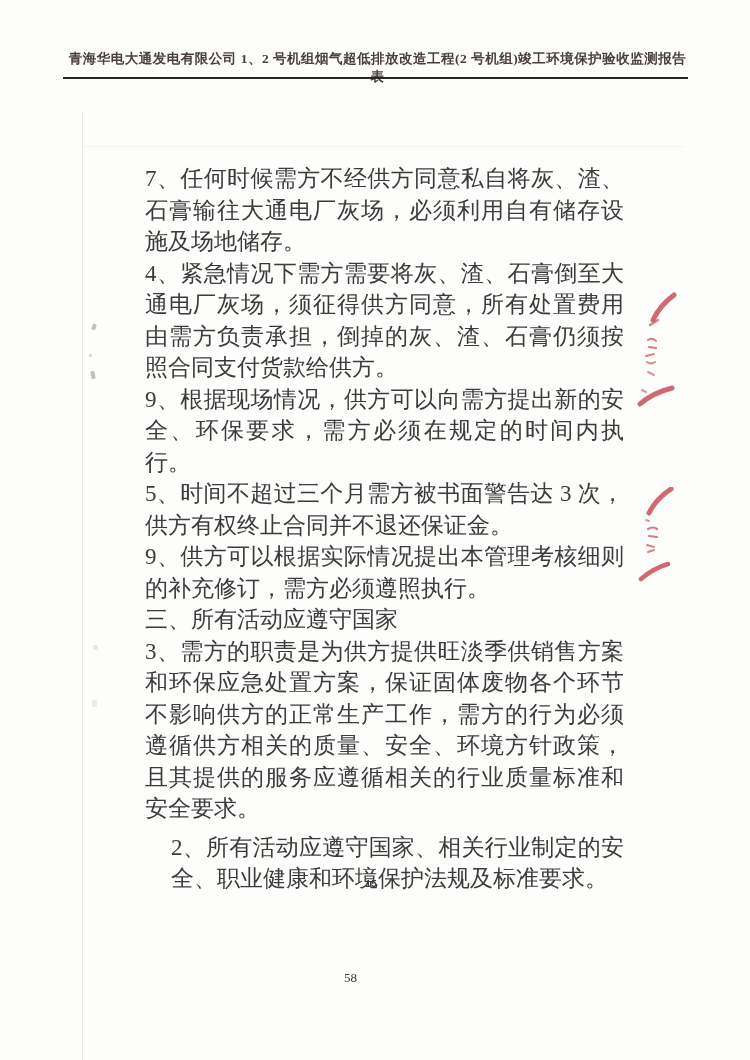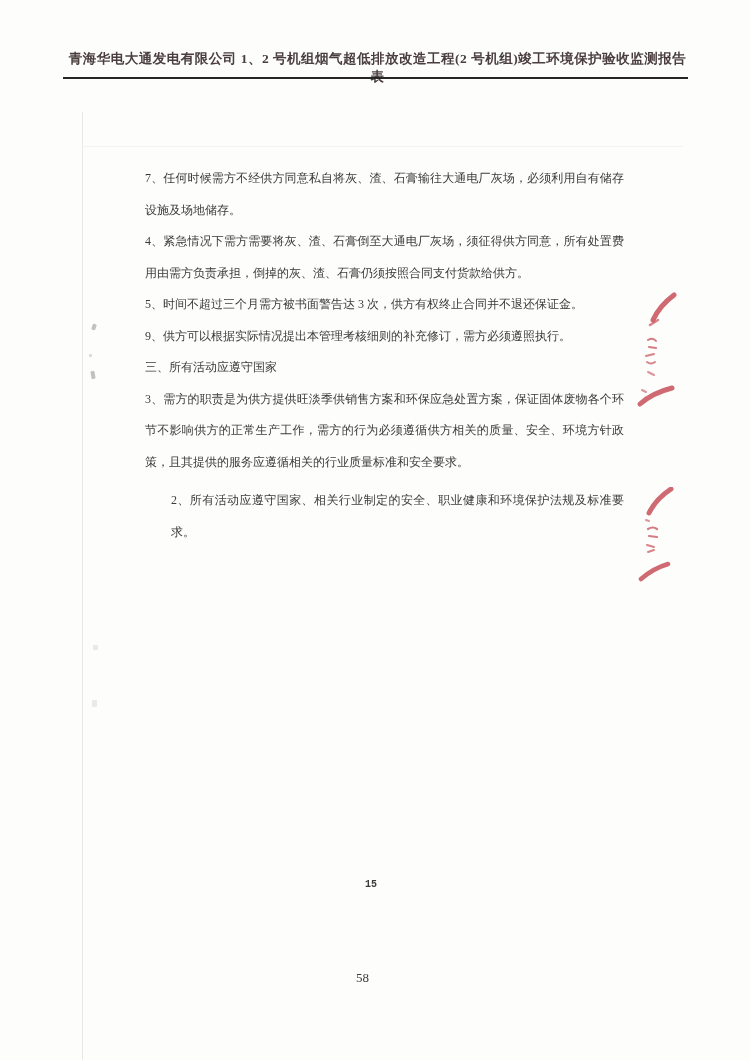--- a/index.html
+++ b/index.html
@@ -60,21 +60,21 @@
   .speck.s2 { left: 89px; top: 354px; width: 3px; height: 3px; opacity:.6; }
   .speck.s3 { left: 91px; top: 371px; width: 4px; height: 8px; transform: rotate(-10deg); }
   .speck.s4 { left: 93px; top: 645px; width: 5px; height: 5px; opacity:.35; }
   .speck.s5 { left: 92px; top: 700px; width: 5px; height: 7px; opacity:.3; }
   
   .doc-body {
     position: absolute;
     top: 163px;
     left: 145px;
     width: 479px;
-    font-size: 12px;
+    font-size: 23px;
     line-height: 31.5px;
     color: #3b3b3b;
     text-align: justify;
   }
   .doc-body p {
     margin: 0;
     padding: 0;
   }
   .doc-body p.gap-before { margin-top: 7px; margin-left: 26px; }
   
@@ -90,21 +90,21 @@
     top: 879px;
     left: 365px;
     font-size: 10px;
     font-weight: bold;
     color: #3c3c3c;
     font-family: Liberation Mono, monospace;
   }
   .page-number {
     position: absolute;
     top: 970px;
-    left: 356px;
+    left: 344px;
     font-size: 13px;
     color: #3c3c3c;
   }
 </style>
 </head>
 <body>
 
 <div class="header-title">青海华电大通发电有限公司 1、2 号机组烟气超低排放改造工程(2 号机组)竣工环境保护验收监测报告表</div>
 <div class="header-rule"></div>
 
@@ -112,20 +112,21 @@
 <div class="scan-edge-h"></div>
 <div class="speck s1"></div>
 <div class="speck s2"></div>
 <div class="speck s3"></div>
 <div class="speck s4"></div>
 <div class="speck s5"></div>
 
 <div class="doc-body">
   <p>7、任何时候需方不经供方同意私自将灰、渣、石膏输往大通电厂灰场，必须利用自有储存设施及场地储存。</p>
   <p>4、紧急情况下需方需要将灰、渣、石膏倒至大通电厂灰场，须征得供方同意，所有处置费用由需方负责承担，倒掉的灰、渣、石膏仍须按照合同支付货款给供方。</p>
+  <p>9、根据现场情况，供方可以向需方提出新的安全、环保要求，需方必须在规定的时间内执行。</p>
   <p>5、时间不超过三个月需方被书面警告达 3 次，供方有权终止合同并不退还保证金。</p>
   <p>9、供方可以根据实际情况提出本管理考核细则的补充修订，需方必须遵照执行。</p>
   <p>三、所有活动应遵守国家</p>
   <p>3、需方的职责是为供方提供旺淡季供销售方案和环保应急处置方案，保证固体废物各个环节不影响供方的正常生产工作，需方的行为必须遵循供方相关的质量、安全、环境方针政策，且其提供的服务应遵循相关的行业质量标准和安全要求。</p>
   <p class="gap-before">2、所有活动应遵守国家、相关行业制定的安全、职业健康和环境保护法规及标准要求。</p>
 </div>
 
 <svg class="stamp stamp-top" width="42" height="118" viewBox="0 0 42 118">
   <g fill="none" stroke="#c75059" stroke-linecap="round">
     <path d="M38,3 C30,9 22,17 17,28" stroke-width="5" opacity="0.85"></path>

